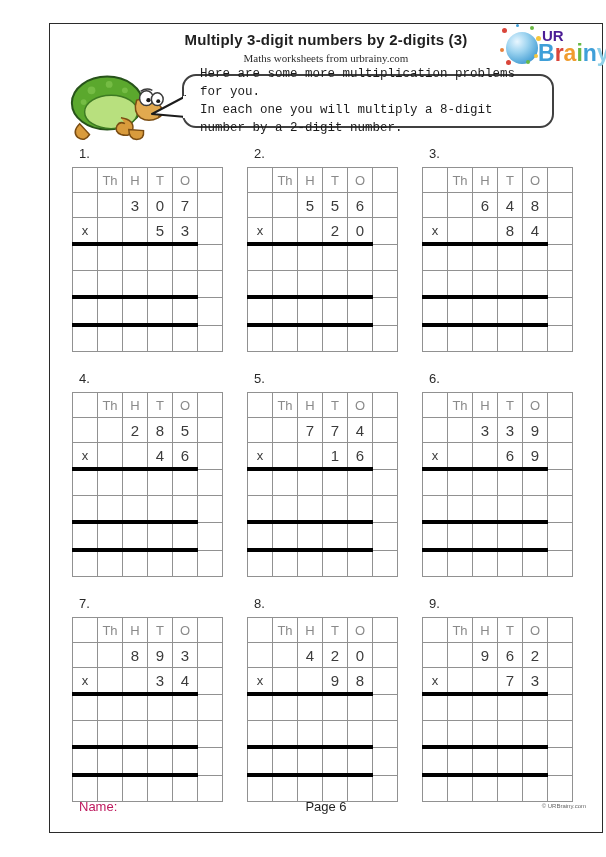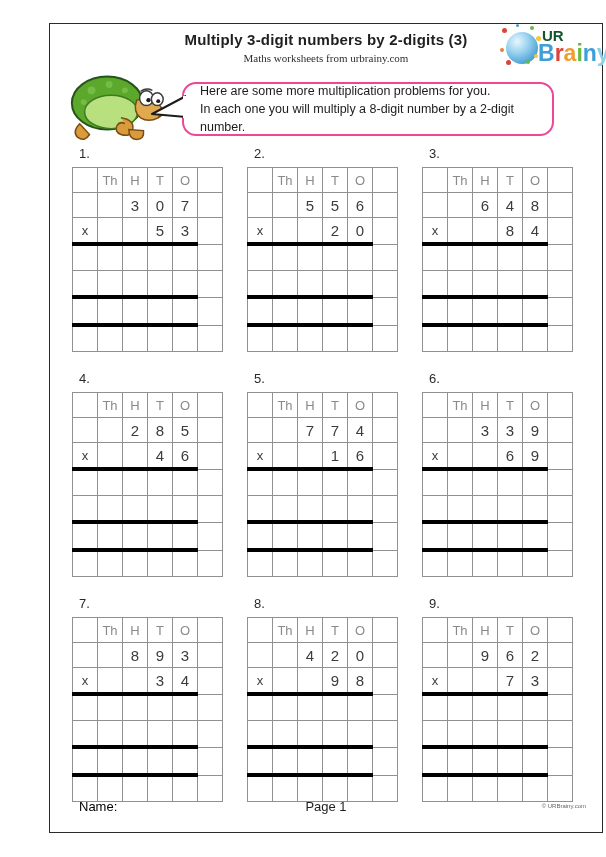--- a/index.html
+++ b/index.html
@@ -30,57 +30,58 @@
   .logo-ur{
     position:absolute;left:42px;top:1px;font-size:15px;font-weight:bold;
     letter-spacing:0px;
   }
   .logo-brainy{
     position:absolute;left:38px;top:14px;font-size:23px;font-weight:bold;text-align:right;
   }
   
   .mascot{position:absolute;left:40px;top:72px;width:108px;height:72px;}
   .bubble{
-    position:absolute;left:158px;top:82px;width:372px;height:54px;
-    border:2px solid #ec4899;border-radius:14px;box-sizing:border-box;
+    position:absolute;left:158px;top:74px;width:372px;height:54px;
+    border:2px solid #404040;border-radius:14px;box-sizing:border-box;
     background:#fff;display:flex;flex-direction:column;justify-content:center;
     padding:2px 8px 2px 16px;
+    font-family:Liberation Mono, monospace;
   }
   .bubble div{font-size:12.5px;color:#1c1c1c;line-height:18px;}
   .bubble-tail{position:absolute;left:126px;top:90px;width:36px;height:34px;z-index:3;}
   
   .problem{position:absolute;width:152px;}
   .problem-label{font-size:13px;color:#2a2a2a;margin:0 0 6px 7px;height:15px;}
   table.pgrid{border-collapse:collapse;}
   table.pgrid td{
     width:24px;height:24px;min-width:24px;max-width:24px;
     border:1px solid var(--grid-line,#919191);
     text-align:center;vertical-align:middle;padding:0;
     font-size:15px;color:var(--digit-text,#3c3c3c);
   }
   table.pgrid td.hdr{font-size:13px;color:var(--header-text,#8a8a8a);}
   table.pgrid td.thick{border-bottom:4px solid var(--thick-line,#000);}
   table.pgrid td.mul{font-size:13px;}
   
-  .footer-name{position:absolute;left:55px;top:799px;font-size:13px;color:#000000;}
+  .footer-name{position:absolute;left:55px;top:799px;font-size:13px;color:#be185d;}
   .footer-page{position:absolute;left:25px;top:799px;width:554px;text-align:center;font-size:13px;color:#1f1f1f;}
   .footer-copy{position:absolute;left:420px;top:803px;width:142px;text-align:right;font-size:6px;color:#666;}
 </style>
 </head>
 <body>
 
 <div id="sheet" style="--grid-line: #919191; --header-text: #8a8a8a; --digit-text: #3c3c3c; --thick-line: #000000;">
   <div id="frame"></div>
 
   <div class="title">Multiply 3-digit numbers by 2-digits (3)</div>
   <div class="subtitle">Maths worksheets from urbrainy.com</div>
 
   <div class="logo">
     <div class="logo-sphere"></div>
-    <span class="logo-ur" style="color: #14532d;">UR</span>
+    <span class="logo-ur" style="color: #4c1d95;">UR</span>
     <span class="logo-brainy"><span style="color: rgb(63, 159, 216);">B</span><span style="color: rgb(217, 69, 58);">r</span><span style="color: rgb(240, 156, 46);">a</span><span style="color: rgb(105, 185, 68);">i</span><span style="color: rgb(63, 159, 216);">n</span><span style="color: rgb(143, 208, 232);">y</span></span>
   <span class="logo-dot" style="left: 2px; top: 2px; width: 5px; height: 5px; background: rgb(217, 69, 58);"></span>
       <span class="logo-dot" style="left: 30px; top: 0px; width: 4px; height: 4px; background: rgb(105, 185, 68);"></span>
       <span class="logo-dot" style="left: 36px; top: 10px; width: 5px; height: 5px; background: rgb(245, 198, 60);"></span>
       <span class="logo-dot" style="left: 0px; top: 22px; width: 4px; height: 4px; background: rgb(232, 128, 58);"></span>
       <span class="logo-dot" style="left: 6px; top: 34px; width: 5px; height: 5px; background: rgb(217, 69, 58);"></span>
       <span class="logo-dot" style="left: 26px; top: 34px; width: 4px; height: 4px; background: rgb(105, 185, 68);"></span>
       <span class="logo-dot" style="left: 34px; top: 28px; width: 4px; height: 4px; background: rgb(245, 198, 60);"></span>
       <span class="logo-dot" style="left: 16px; top: -2px; width: 3px; height: 3px; background: rgb(63, 159, 216);"></span>
     </div>
@@ -693,15 +694,15 @@
               <td></td>
               <td></td>
               <td></td>
             </tr>
           </tbody>
         </table>
   </div>
 </div>
 
   <div class="footer-name">Name:</div>
-  <div class="footer-page">Page 1</div>
+  <div class="footer-page">Page 6</div>
   <div class="footer-copy">© URBrainy.com</div>
 </div>
 
 </body></html>

